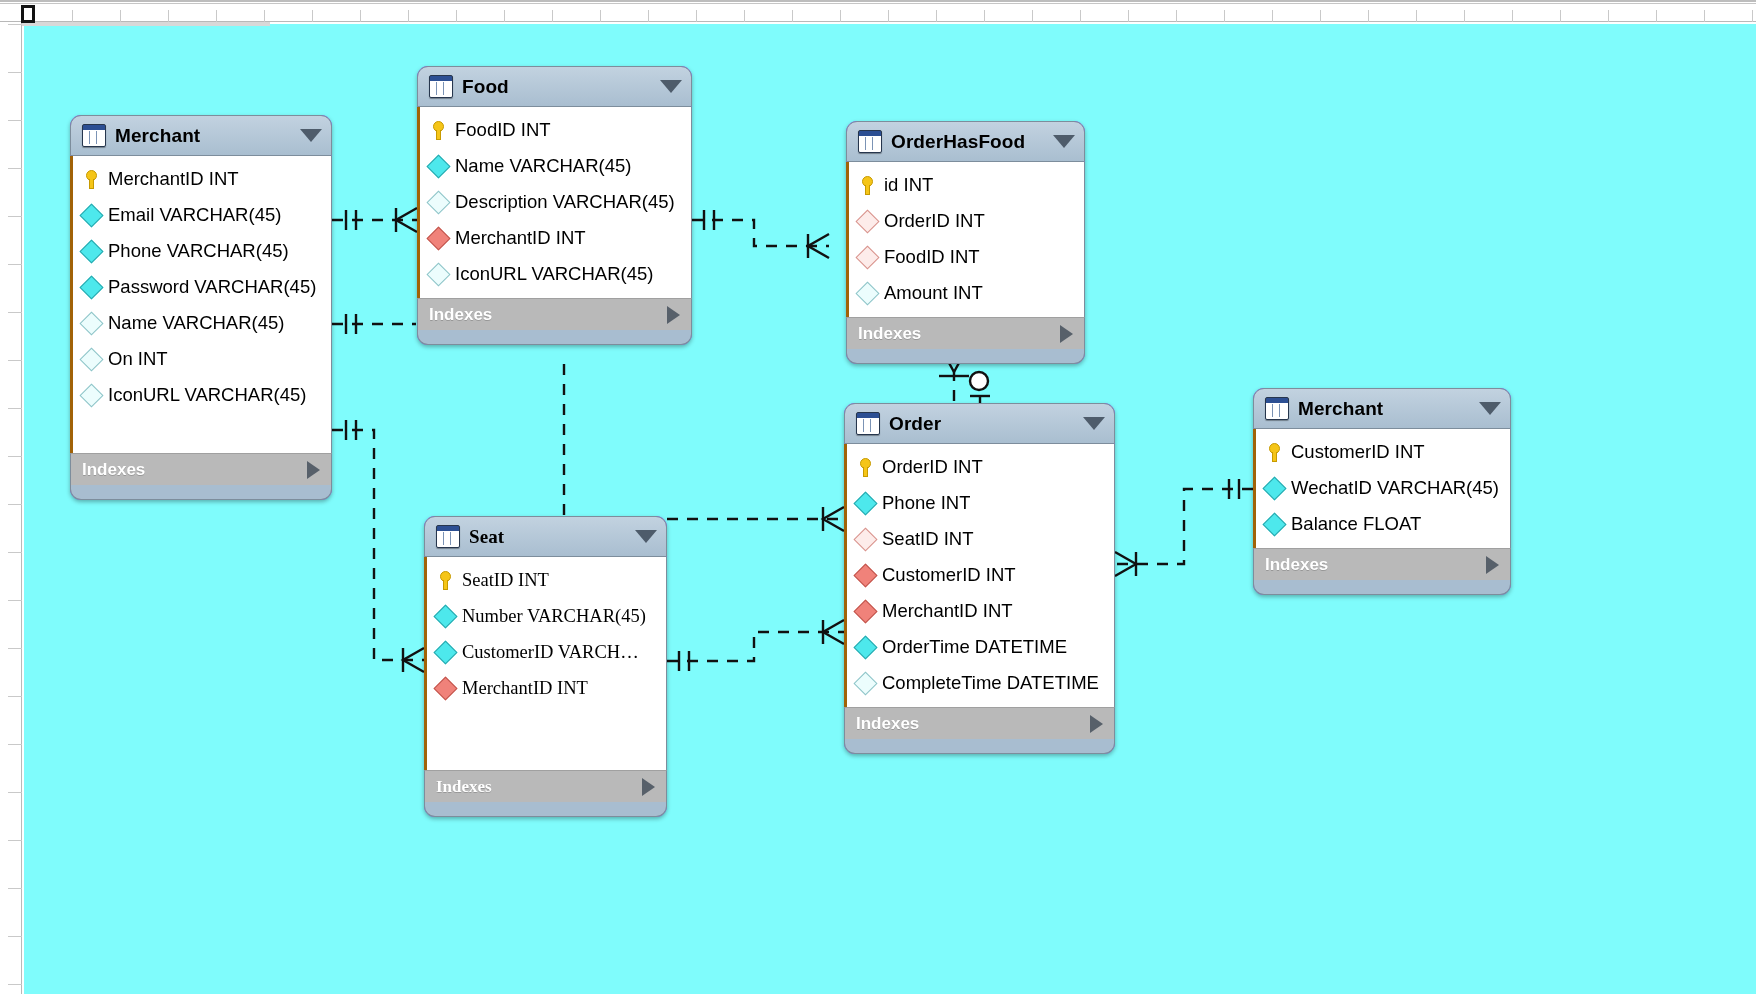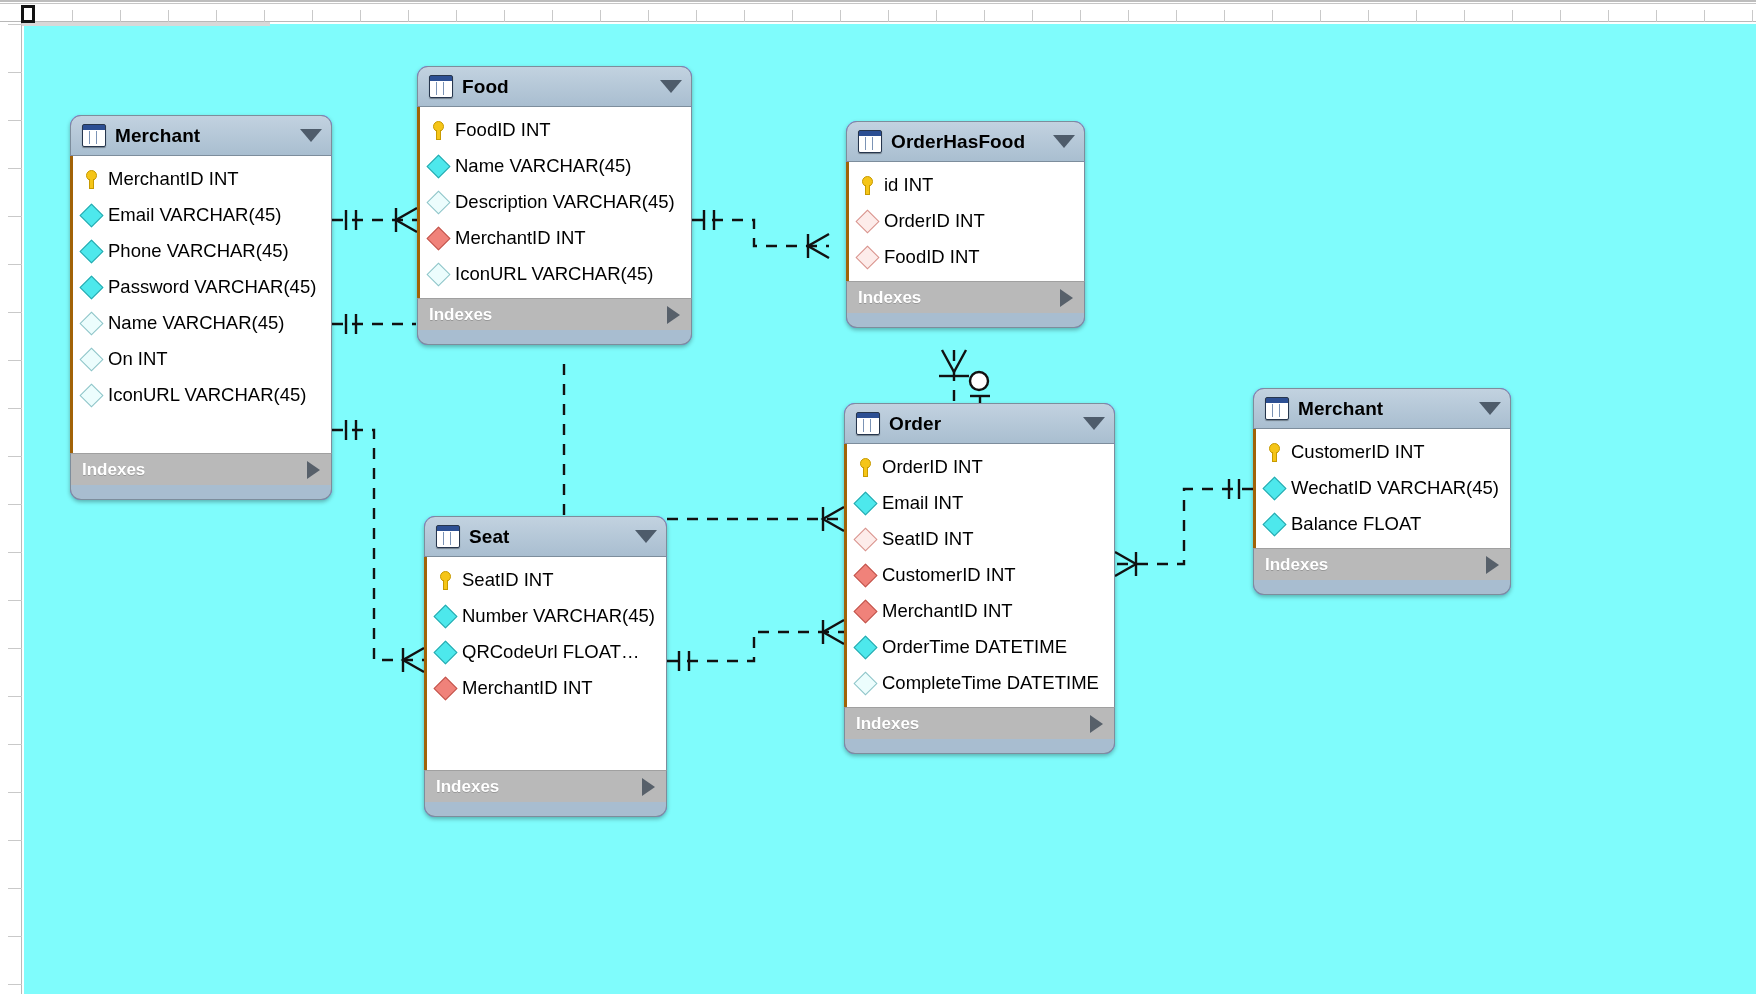--- a/index.html
+++ b/index.html
@@ -386,41 +386,45 @@
           <span class="col-label">id INT</span>
         </div>
         <div class="col">
           <span class="ic-dia null-red"></span>
           <span class="col-label">OrderID INT</span>
         </div>
         <div class="col">
           <span class="ic-dia null-red"></span>
           <span class="col-label">FoodID INT</span>
         </div>
+        <div class="col">
+          <span class="ic-dia null-blue"></span>
+          <span class="col-label">Amount INT</span>
+        </div>
       </div>
       <div class="tbl-foot">
         <span class="foot-label">Indexes</span>
         <span class="caret-right"></span>
       </div>
       <div class="tbl-bottom"></div>
     </div>
     <div class="tbl" style="left: 820px; top: 379px; width: 271px;">
       <div class="tbl-head">
         <span class="tbl-icon"></span>
         <span class="tbl-title">Order</span>
         <span class="caret-down"></span>
       </div>
       <div class="tbl-body">
         <div class="col">
           <span class="ic-key"></span>
           <span class="col-label">OrderID INT</span>
         </div>
         <div class="col">
           <span class="ic-dia nn-blue"></span>
-          <span class="col-label">Email INT</span>
+          <span class="col-label">Phone INT</span>
         </div>
         <div class="col">
           <span class="ic-dia null-red"></span>
           <span class="col-label">SeatID INT</span>
         </div>
         <div class="col">
           <span class="ic-dia nn-red"></span>
           <span class="col-label">CustomerID INT</span>
         </div>
         <div class="col">
@@ -435,38 +439,38 @@
           <span class="ic-dia null-blue"></span>
           <span class="col-label">CompleteTime DATETIME</span>
         </div>
       </div>
       <div class="tbl-foot">
         <span class="foot-label">Indexes</span>
         <span class="caret-right"></span>
       </div>
       <div class="tbl-bottom"></div>
     </div>
-    <div class="tbl" style="left: 400px; top: 492px; width: 243px;">
+    <div class="tbl" style="left: 400px; top: 492px; width: 243px; font-family: Liberation Serif, serif;">
       <div class="tbl-head">
         <span class="tbl-icon"></span>
         <span class="tbl-title">Seat</span>
         <span class="caret-down"></span>
       </div>
       <div class="tbl-body" style="padding-bottom: 64px;">
         <div class="col">
           <span class="ic-key"></span>
           <span class="col-label">SeatID INT</span>
         </div>
         <div class="col">
           <span class="ic-dia nn-blue"></span>
           <span class="col-label">Number VARCHAR(45)</span>
         </div>
         <div class="col">
           <span class="ic-dia nn-blue"></span>
-          <span class="col-label">QRCodeUrl FLOAT…</span>
+          <span class="col-label">CustomerID VARCH…</span>
         </div>
         <div class="col">
           <span class="ic-dia nn-red"></span>
           <span class="col-label">MerchantID INT</span>
         </div>
       </div>
       <div class="tbl-foot">
         <span class="foot-label">Indexes</span>
         <span class="caret-right"></span>
       </div>

